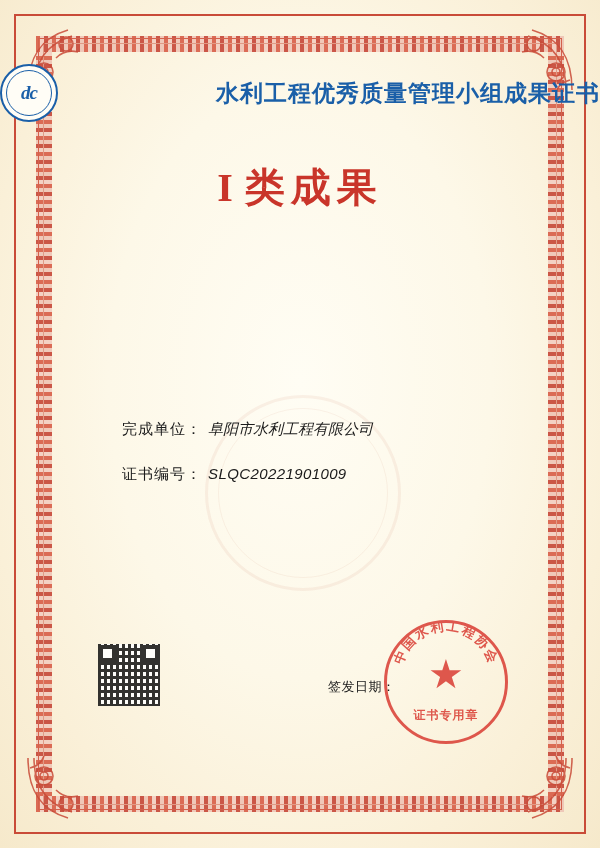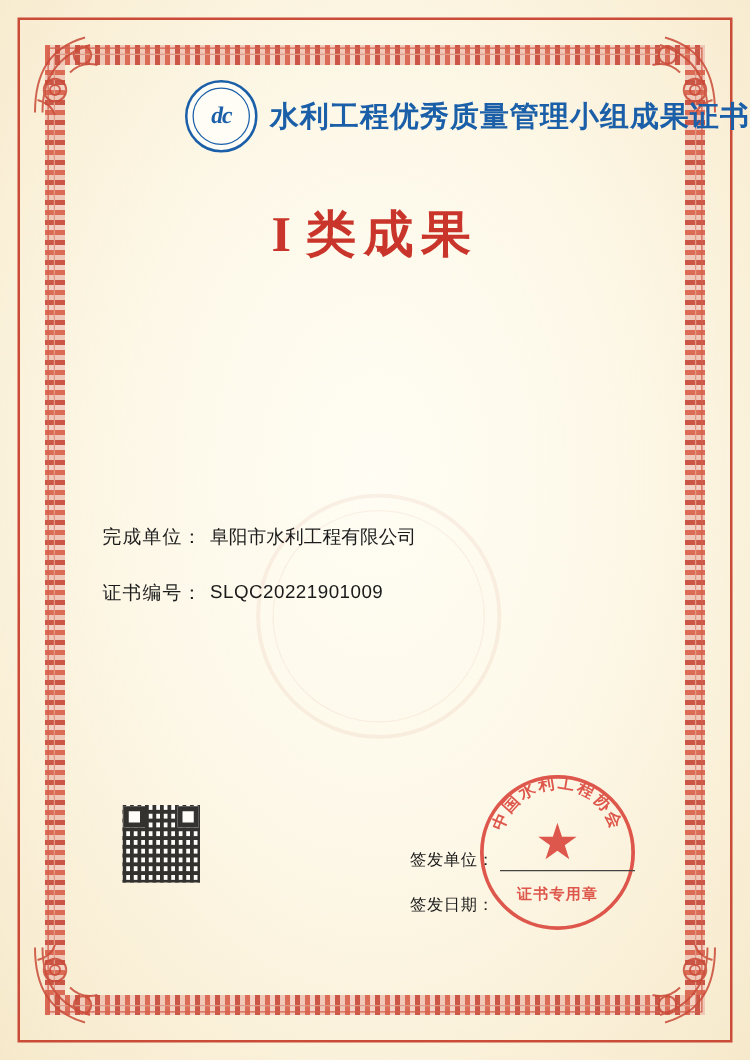--- a/index.html
+++ b/index.html
@@ -104,21 +104,21 @@
     border: 1.5px solid rgba(201,120,96,.18);
   }
 
   
   .header {
     position: absolute;
     left: 0; right: 0;
     top: 64px;
     display: flex;
     align-items: center;
-    justify-content: flex-end;
+    justify-content: space-between;
     gap: 10px;
   }
   .logo {
     width: 54px;
     height: 54px;
     border-radius: 50%;
     border: 2px solid #1a5fa8;
     display: flex;
     align-items: center;
     justify-content: center;
@@ -189,28 +189,30 @@
     right: 70px;
     top: 420px;
     font-family: "DejaVu Sans", sans-serif;
     font-size: 15px;
     color: #1b1b1b;
   }
   .row {
     display: flex;
     align-items: flex-start;
     margin-bottom: 19px;
+    margin-left: 40px;
   }
   .row-label {
     width: 86px;
     flex: none;
     letter-spacing: 1px;
   }
   .row-value {
     flex: 1;
+    font-style: italic;
   }
   .members-line {
     display: flex;
     gap: 17px;
   }
   .members-line + .members-line {
     margin-top: 14px;
     padding-left: 14px;
   }
   .cert-no {
@@ -432,21 +434,17 @@
       </text>
     </svg>
     <div class="star">
         <span>★</span>
       </div>
     <div class="seal-bottom">证书专用章</div>
   </div>
 
   <div class="sign-block">
     <div class="sign-row">
-      <div class="sign-label">签发单位：</div>
-      <div class="sign-value"></div>
-    </div>
-    <div class="sign-row">
       <div class="sign-label">签发日期：</div>
     </div>
   </div>
 
 </div>
 
 </body></html>

